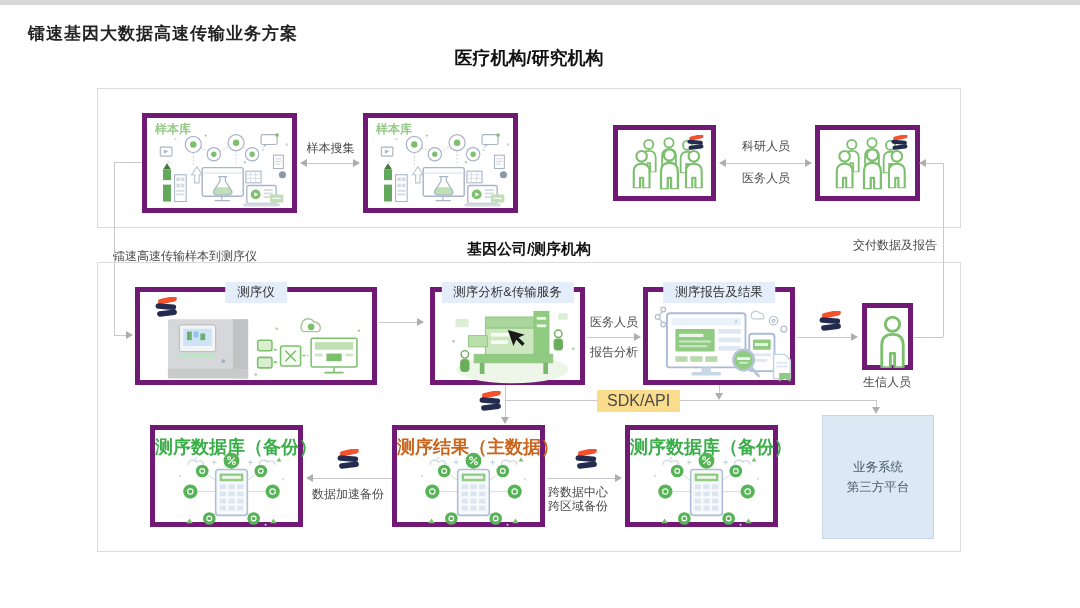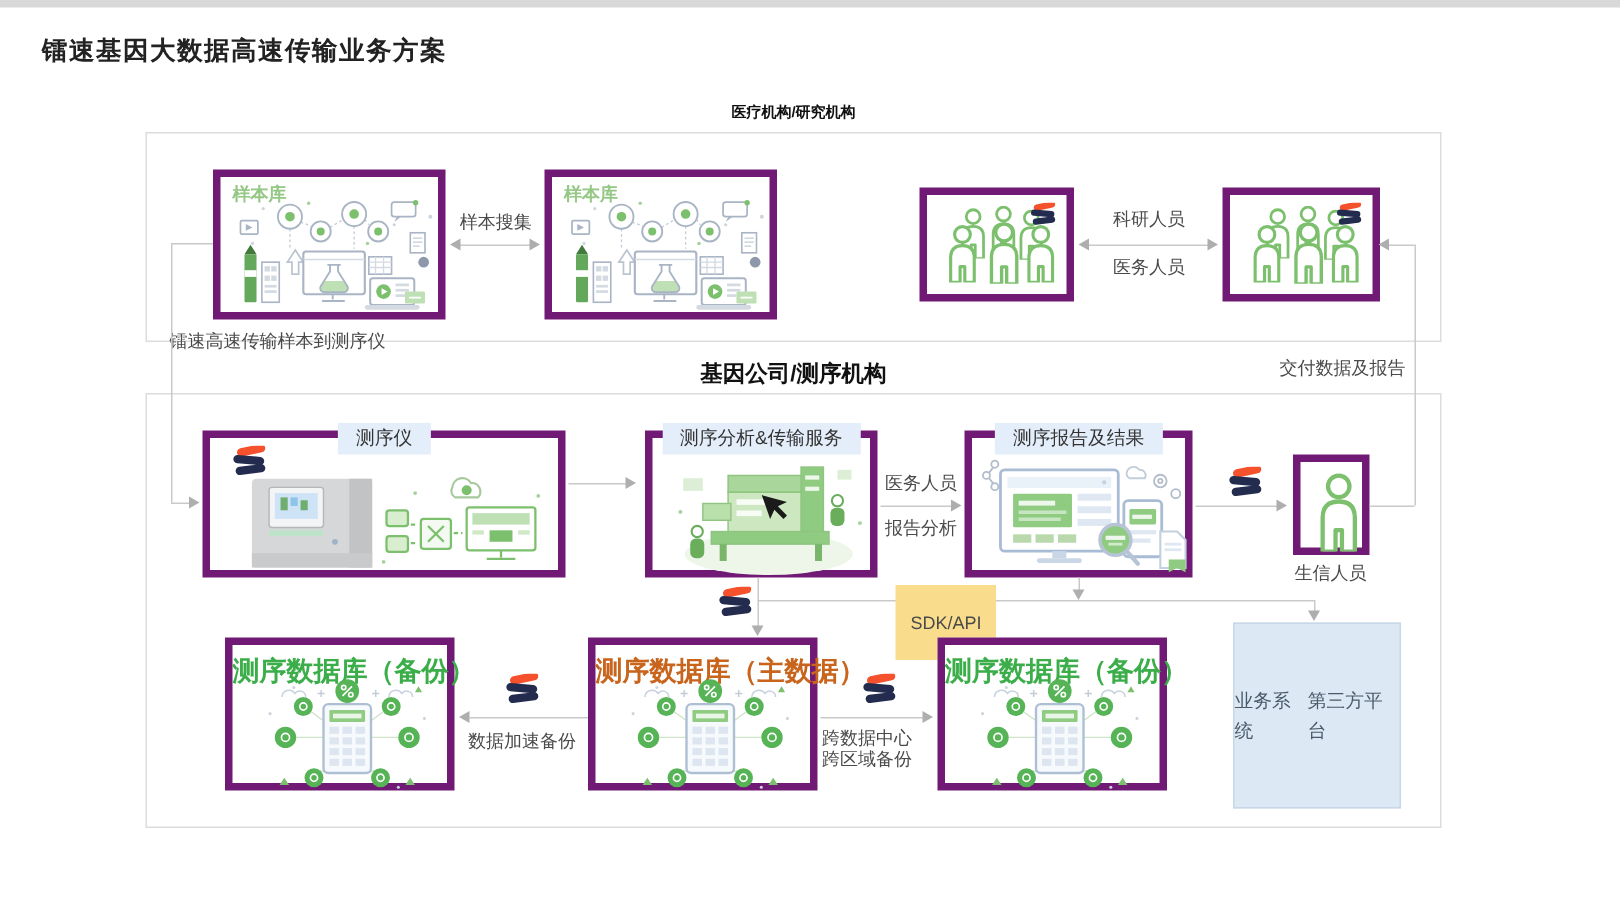--- a/index.html
+++ b/index.html
@@ -24,23 +24,23 @@
   .db-title{position:absolute;left:0;right:0;top:5px;text-align:center;font-size:18px;font-weight:bold;white-space:nowrap}
   .db-title.green{color:var(--accent-green)} .db-title.orange{color:var(--accent-orange)}
   .lbl{font-size:12px;color:#4a4a4a;white-space:nowrap}
   .lbl.c{text-align:center}
   .hline{height:1px;background:#c9c9c9}
   .vline{width:1px;background:#c9c9c9}
   .ah{position:absolute;width:0;height:0}
   .ah.r{border-top:4px solid transparent;border-bottom:4px solid transparent;border-left:7px solid #aeaeae}
   .ah.l{border-top:4px solid transparent;border-bottom:4px solid transparent;border-right:7px solid #aeaeae}
   .ah.d{border-left:4px solid transparent;border-right:4px solid transparent;border-top:7px solid #aeaeae}
-  .sdk-tag{background:var(--sdk-yellow-bg);color:#4a4a4a;font-size:12px;padding:18px 10px;white-space:nowrap}
+  .sdk-tag{background:var(--sdk-yellow-bg);color:#4a4a4a;font-size:16px;padding:2px 10px;white-space:nowrap}
   .platform{background:var(--platform-blue-bg);border:1px solid #c7d7e7;color:#4a5a6a;font-size:12.5px;
-            display:flex;flex-direction:row;align-items:center;justify-content:center;line-height:20px}
+            display:flex;flex-direction:column;align-items:center;justify-content:center;line-height:20px}
   svg.fit{position:absolute}
 </style>
 </head>
 <body>
 
 <svg width="0" height="0" style="position:absolute" aria-hidden="true">
   <defs>
     <symbol id="sym-logo" viewBox="0 0 34 26">
       <rect x="5" y="0.5" width="25" height="7.2" rx="3.6" fill="#f4512c" transform="rotate(-12 17.5 4)"></rect>
       <rect x="2" y="9" width="27" height="7.2" rx="3.6" fill="#232c4e" transform="rotate(5 15.5 12.6)"></rect>
@@ -306,21 +306,21 @@
         </g>
       <path d="M50,13 h6 M53,10 v6 M96,13 h6 M99,10 v6" stroke="#c3cbd6" stroke-width="1.2"></path>
     </symbol>
   </defs>
 </svg>
 
 <div id="page">
   <div class="abs topstrip"></div>
   <div class="abs title">镭速基因大数据高速传输业务方案</div>
 
-  <div class="abs sec-header" style="left:97px;top:68px;width:864px;font-size:10px">医疗机构/研究机构</div>
+  <div class="abs sec-header" style="left:97px;top:46px;width:864px;font-size:18px">医疗机构/研究机构</div>
   <div class="abs sec-box" style="left:97px;top:88px;width:864px;height:140px"></div>
 
   <div class="abs node" style="left:142px;top:113px;width:155px;height:100px">
     <span class="samples-title">样本库</span>
     <svg class="fit" style="left:4px;top:14px" width="147" height="82" viewBox="0 0 150 92">
         <use href="#sym-samples"></use>
       </svg>
   </div>
 
   <div class="abs node" style="left:363px;top:113px;width:155px;height:100px">
@@ -352,21 +352,21 @@
         <use href="#sym-logo"></use>
       </svg>
   </div>
 
   <div class="abs lbl c" style="left:720px;top:138px;width:92px">科研人员</div>
   <div class="abs lbl c" style="left:720px;top:170px;width:92px">医务人员</div>
   <div class="abs hline" style="left:725px;top:163px;width:82px"></div>
   <div class="ah l" style="left:719px;top:159px"></div>
   <div class="ah r" style="left:805px;top:159px"></div>
 
-  <div class="abs lbl" style="left:113px;top:219px">镭速高速传输样本到测序仪</div>
+  <div class="abs lbl" style="left:113px;top:248px">镭速高速传输样本到测序仪</div>
   <div class="abs sec-header" style="left:97px;top:240px;width:864px;font-size:15px">基因公司/测序机构</div>
   <div class="abs lbl" style="left:853px;top:237px">交付数据及报告</div>
 
   <div class="abs sec-box" style="left:97px;top:262px;width:864px;height:290px"></div>
 
   <div class="abs hline" style="left:114px;top:162px;width:28px"></div>
   <div class="abs vline" style="left:114px;top:162px;height:173px"></div>
   <div class="abs hline" style="left:114px;top:335px;width:13px"></div>
   <div class="ah r" style="left:126px;top:331px"></div>
 
@@ -434,21 +434,21 @@
   <div class="ah d" style="left:872px;top:407px"></div>
   <div class="abs sdk-tag" style="left:597px;top:390px">SDK/API</div>
 
   <div class="abs node" style="left:150px;top:425px;width:153px;height:102px">
     <span class="db-title green">测序数据库（备份）</span>
     <svg class="fit" style="left:9px;top:22px" width="135" height="76" viewBox="0 0 150 96">
         <use href="#sym-database"></use>
       </svg>
   </div>
   <div class="abs node" style="left:392px;top:425px;width:153px;height:102px">
-    <span class="db-title orange">测序数据库（主数据）</span>
+    <span class="db-title orange">测序结果（主数据）</span>
     <svg class="fit" style="left:9px;top:22px" width="135" height="76" viewBox="0 0 150 96">
         <use href="#sym-database"></use>
       </svg>
   </div>
   <div class="abs node" style="left:625px;top:425px;width:153px;height:102px">
     <span class="db-title green">测序数据库（备份）</span>
     <svg class="fit" style="left:9px;top:22px" width="135" height="76" viewBox="0 0 150 96">
         <use href="#sym-database"></use>
       </svg>
   </div>

